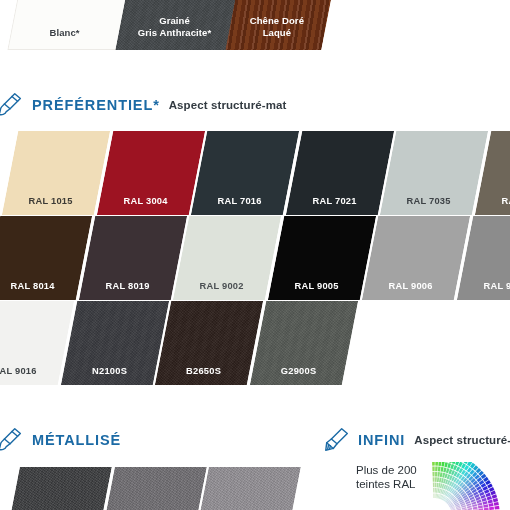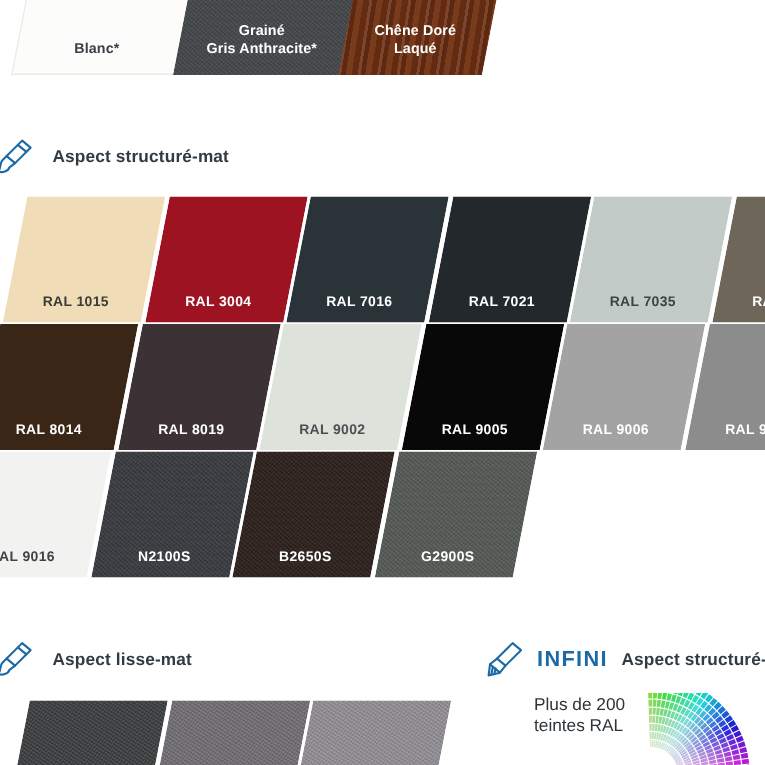--- a/index.html
+++ b/index.html
@@ -119,20 +119,21 @@
   <div class="sechead" style="left:-4px;top:90px;">
     <span class="bicon">
       <svg viewBox="0 0 32 32" width="30" height="30">
         <g fill="none" stroke="#1b6aa5" stroke-width="1.5" stroke-linejoin="round" stroke-linecap="round">
           <path d="M20 4 L26 9 L15 20 L9 15 Z"></path>
           <path d="M9 15 L6 18 C4 20 5 24 3 26 C6 27 10 26 11 23 L15 20"></path>
           <path d="M17 7 L23 12"></path>
         </g>
       </svg>
     </span>
+    <span class="stitle">PRÉFÉRENTIEL*</span>
     <span class="ssub">Aspect structuré-mat</span>
   </div>
 
   <div class="swrow" id="swrow0" style="left:10px;top:131px;">
       <div class="sw" style="left: 0px;">
         <div class="fill" style="background: rgb(240, 221, 184);"></div>
         <div class="lab" style="color: rgb(60, 58, 53);">RAL 1015</div>
       </div>
       <div class="sw" style="left: 94.5px;">
         <div class="fill" style="background: rgb(157, 19, 34);"></div>
@@ -206,21 +207,21 @@
   <div class="sechead" style="left:-4px;top:425px;">
     <span class="bicon">
       <svg viewBox="0 0 32 32" width="30" height="30">
         <g fill="none" stroke="#1b6aa5" stroke-width="1.5" stroke-linejoin="round" stroke-linecap="round">
           <path d="M20 4 L26 9 L15 20 L9 15 Z"></path>
           <path d="M9 15 L6 18 C4 20 5 24 3 26 C6 27 10 26 11 23 L15 20"></path>
           <path d="M17 7 L23 12"></path>
         </g>
       </svg>
     </span>
-    <span class="ssub">Aspect lisse-mat</span>
+    <span class="stitle">MÉTALLISÉ</span>
   </div>
 
   <div class="metrow" id="metrow" style="left:14px;top:467px;">
       <div class="metsw" style="left: 0px;">
         <div class="fill" style="background: rgb(59, 60, 62);"></div>
         <div class="metgrain"></div>
       </div>
       <div class="metsw" style="left: 94.5px;">
         <div class="fill" style="background: rgb(111, 109, 113);"></div>
         <div class="metgrain"></div>

